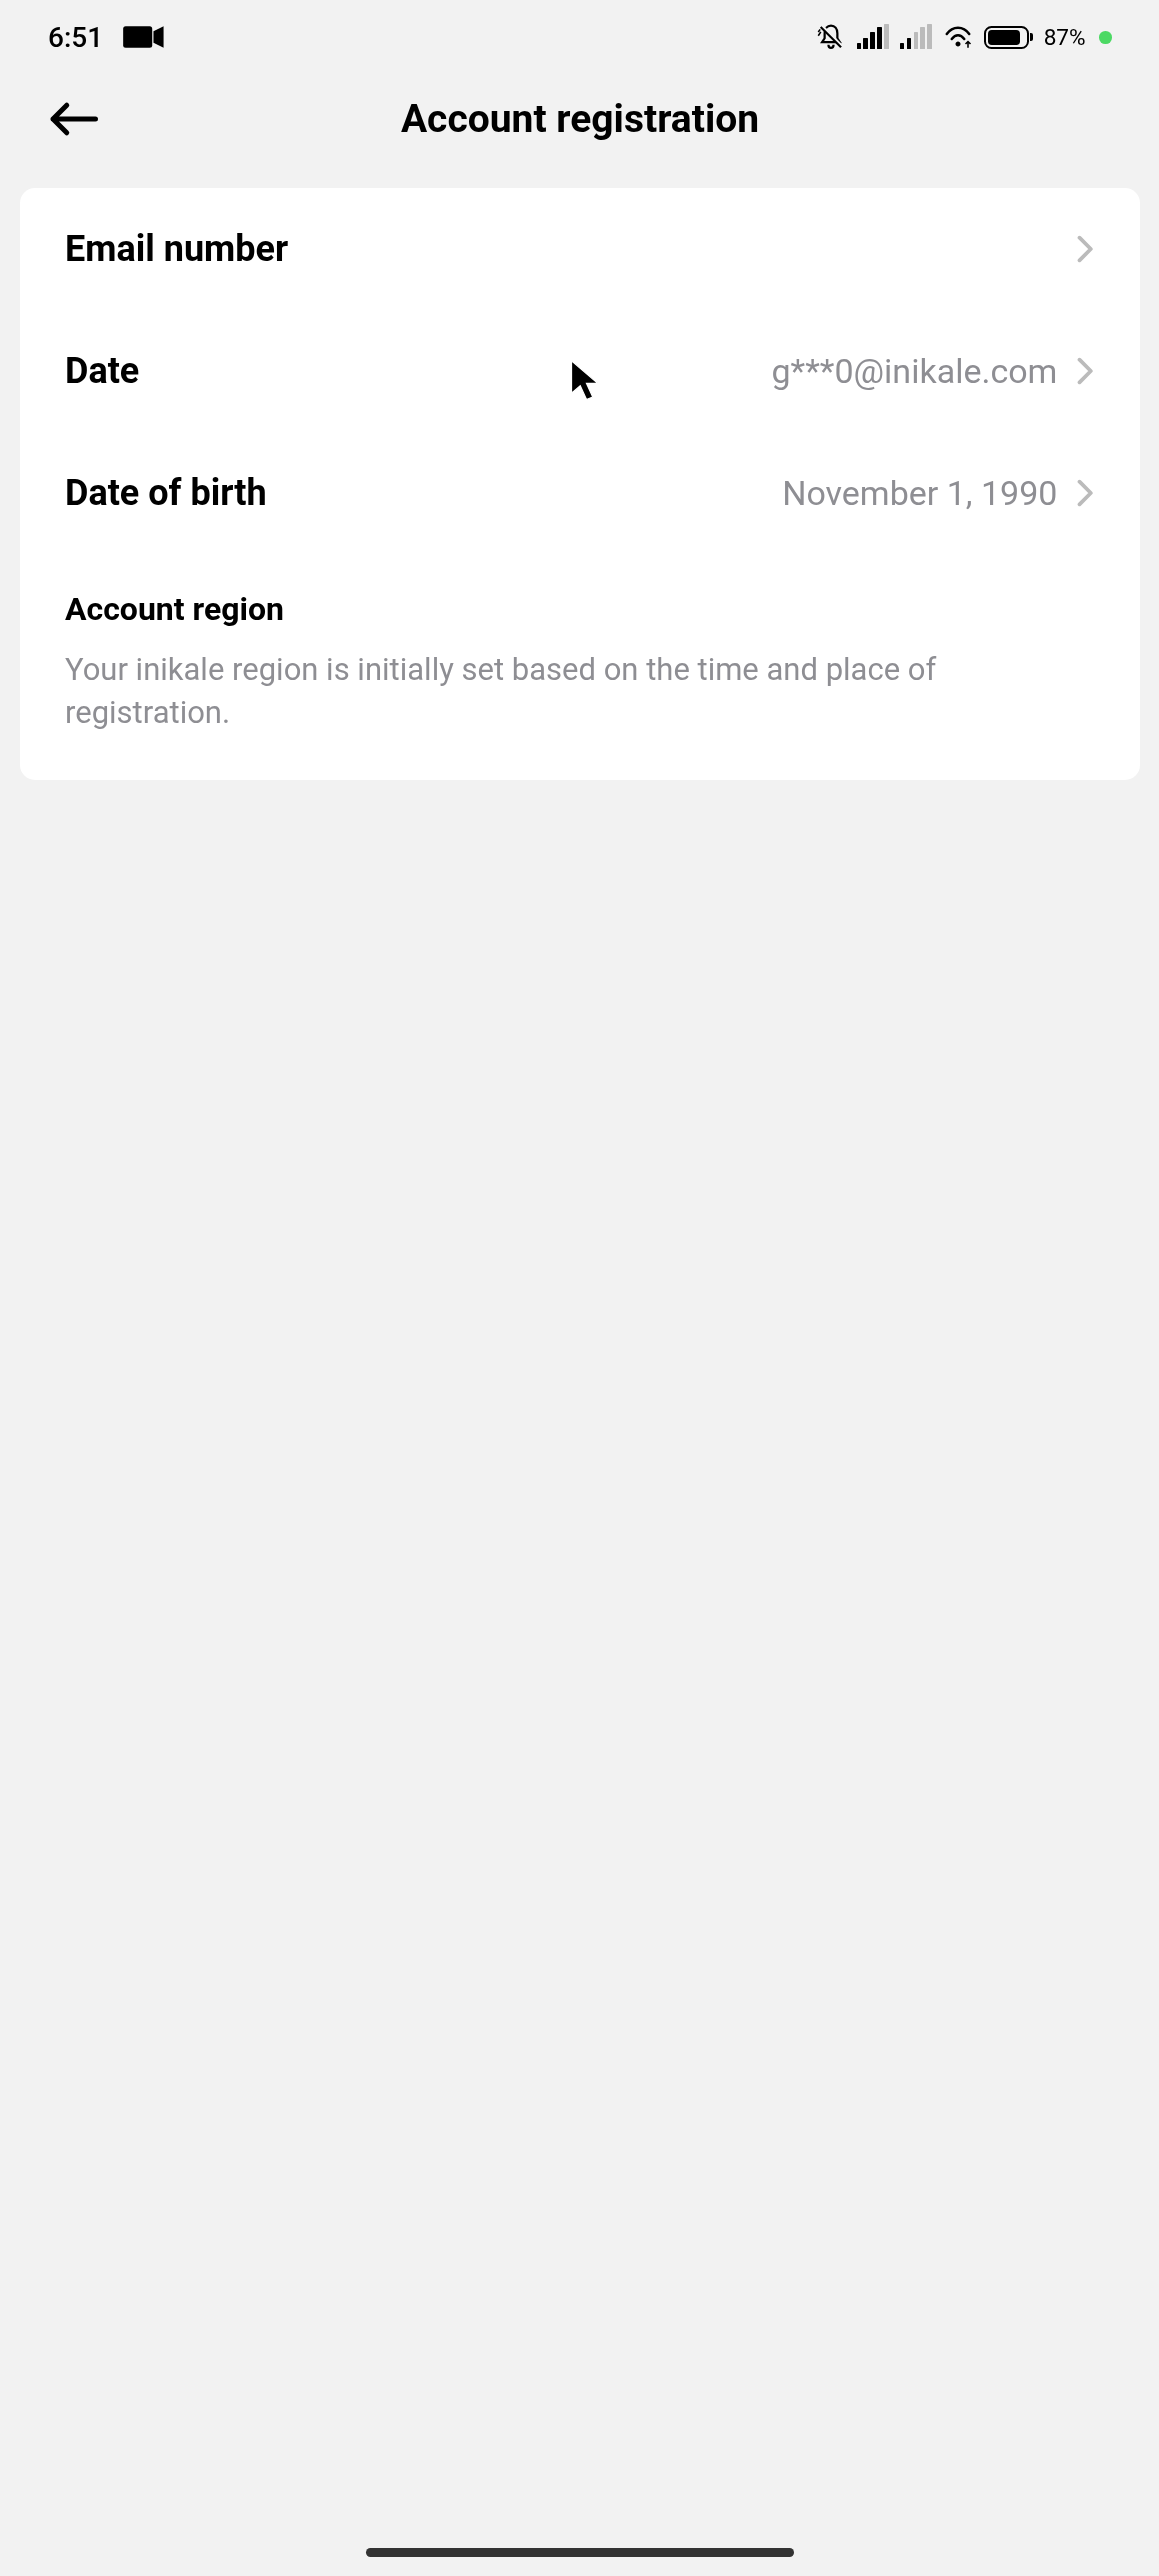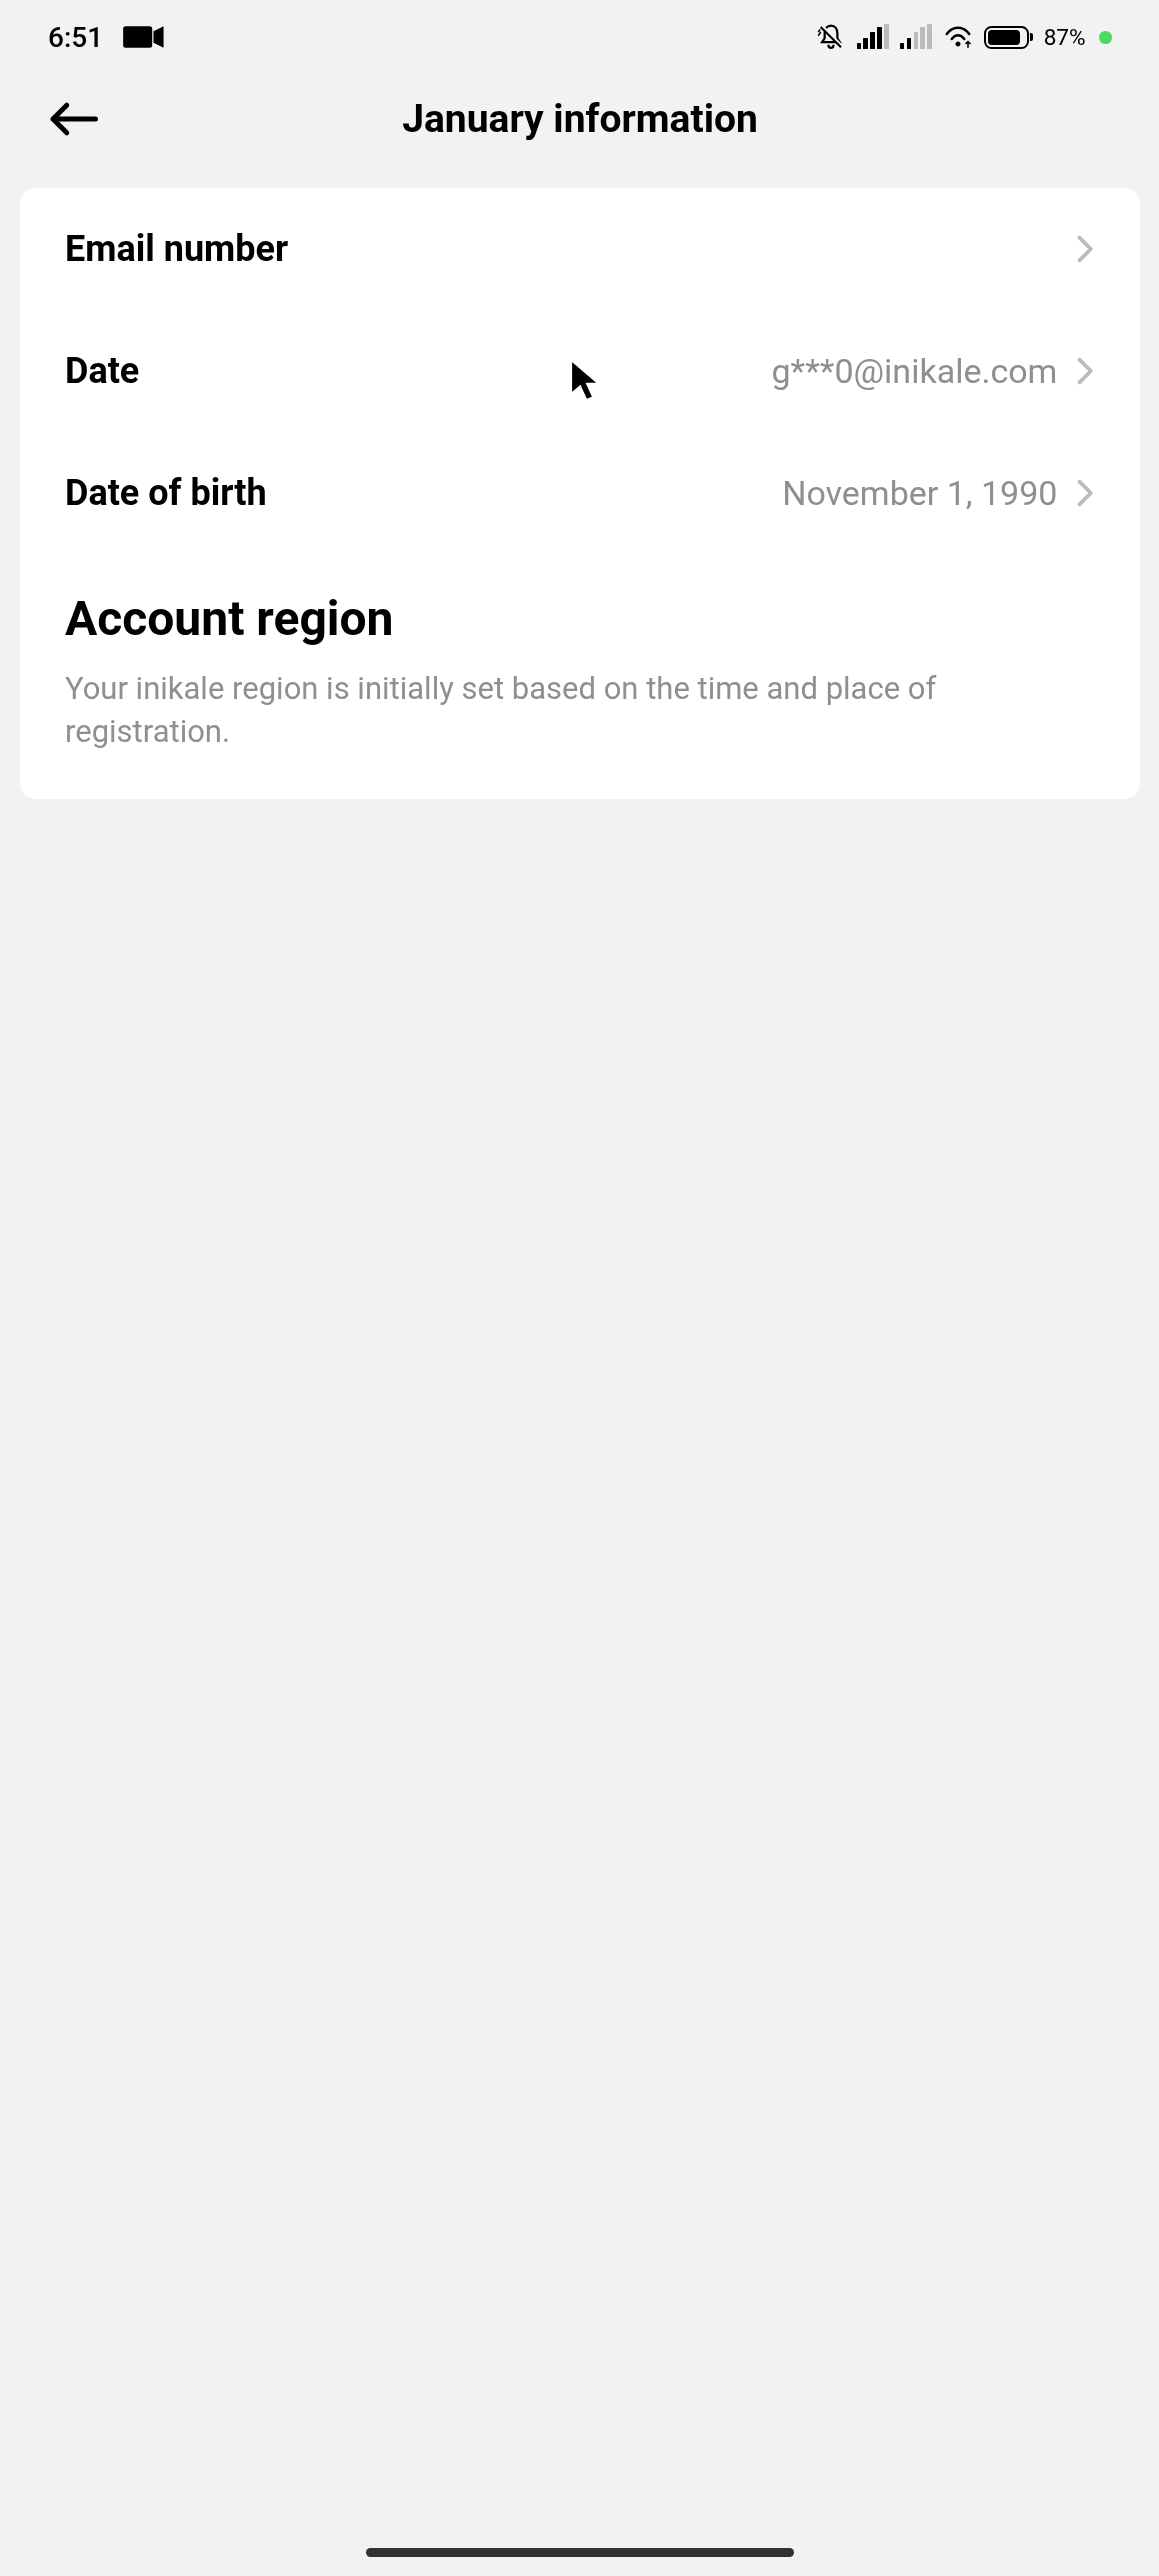--- a/index.html
+++ b/index.html
@@ -170,21 +170,21 @@
       width: 17.6px;
       height: 28px;
       flex-shrink: 0;
     }
     
     .region-section {
       padding: 36px 45px 45px;
     }
     
     .region-title {
-      font-size: 48px;
+      font-size: 32px;
       font-weight: 700;
       color: #000;
       margin-bottom: 20px;
     }
     
     .region-desc {
       font-size: 31px;
       font-weight: 400;
       color: #8e8e93;
       line-height: 1.4;
@@ -264,21 +264,21 @@
     <div class="green-dot"></div>
   </div>
 </div>
 
 <div class="header">
   <div class="back-button">
     <svg width="50" height="38" viewBox="0 0 80 60">
       <path d="M 30 8 L 8 30 L 30 52 M 8 30 L 76 30" stroke="#000" stroke-width="8" fill="none" stroke-linecap="round" stroke-linejoin="round"></path>
     </svg>
   </div>
-  <div class="header-title">January information</div>
+  <div class="header-title">Account registration</div>
 </div>
 
 <div class="card">
 
   <div class="list-item">
     <div class="list-item-label">Email number</div>
     <div class="list-item-right">
       <span class="list-item-value"></span>
       <svg class="chevron" viewBox="0 0 28 44">
         <path d="M 4 4 L 22 22 L 4 40" stroke="#bbb" stroke-width="6" fill="none" stroke-linecap="round" stroke-linejoin="round"></path>

